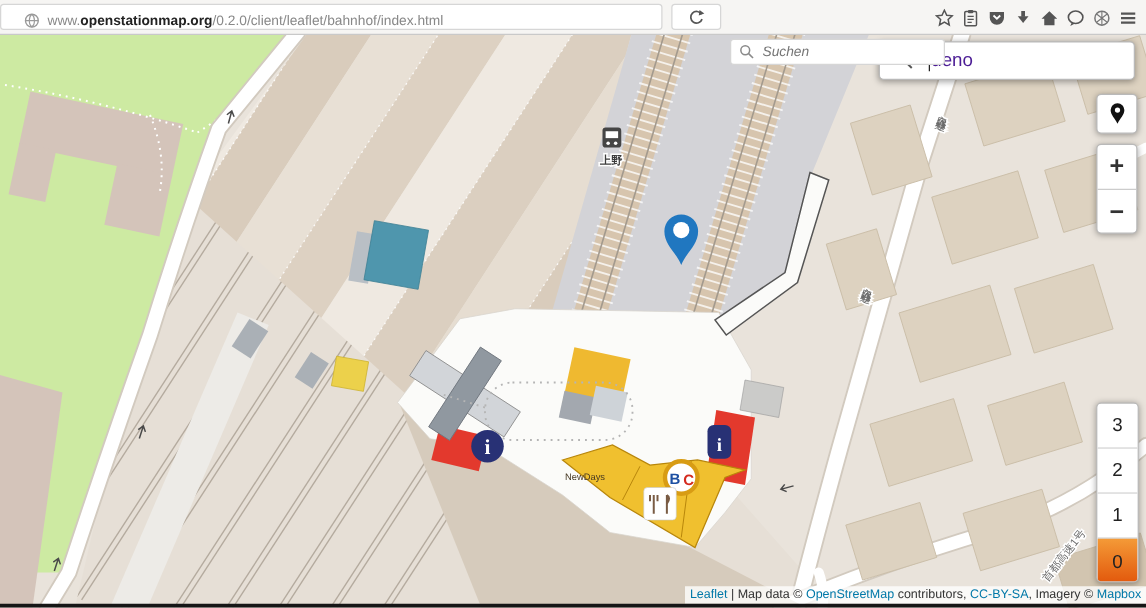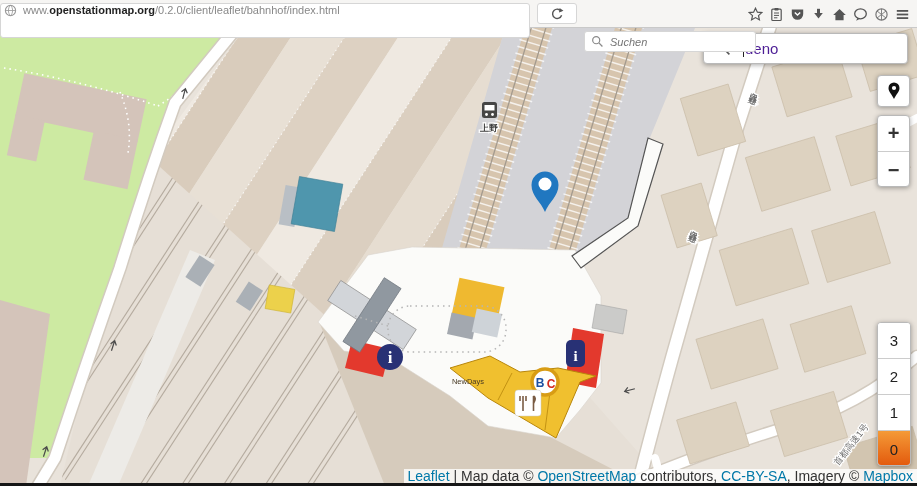--- a/index.html
+++ b/index.html
@@ -1,21 +1,21 @@
 <!DOCTYPE html>
 <html><head>
 <meta charset="utf-8">
 <style>
   html,body{margin:0;padding:0;width:917px;height:486px;overflow:hidden;
     font-family:"Liberation Sans",sans-serif;background:#e9e3db;}
   
   .browser-bar{position:absolute;left:0;top:0;width:917px;height:28px;background:#f6f5f3;
     border-bottom:1px solid #c9c9c9;box-sizing:border-box;z-index:50;}
-  .url-field{position:absolute;left:0;top:3px;width:530px;height:35px;background:#fff;
-    border:1px solid #d6d6d6;border-radius:3px;box-sizing:border-box;display:flex;align-items:flex-start;}
+  .url-field{position:absolute;left:0;top:3px;width:530px;height:21px;background:#fff;
+    border:1px solid #d6d6d6;border-radius:3px;box-sizing:border-box;display:flex;align-items:flex-end;padding-left:15px;}
   .page-icon{margin-left:3px;width:13px;height:13px;flex:0 0 auto;}
   .url-text{margin-left:6px;font-size:11px;color:#888;white-space:nowrap;}
   .url-text b{color:#222;font-weight:700;}
   .reload-btn{position:absolute;left:537px;top:3px;width:40px;height:21px;background:#fff;
     border:1px solid #d6d6d6;border-radius:3px;box-sizing:border-box;display:flex;align-items:center;justify-content:center;}
   .browser-search{position:absolute;left:584px;top:3px;width:172px;height:21px;background:#fff;
     border:1px solid #d6d6d6;border-radius:3px;box-sizing:border-box;display:flex;align-items:center;margin-top:28px;}
   .browser-search input{border:none;outline:none;font-style:italic;font-size:11px;color:#999;
     width:130px;margin-left:4px;font-family:"Liberation Sans",sans-serif;background:transparent;}
   .tb-icons{position:absolute;right:6px;top:0;height:28px;display:flex;align-items:center;gap:4px;}
@@ -38,21 +38,21 @@
   .zoom-ctl{left:877px;top:87px;width:33px;height:72px;}
   .zoom-cell{width:100%;height:36px;display:flex;align-items:center;justify-content:center;
     font-size:20px;font-weight:bold;color:#333;box-sizing:border-box;cursor:pointer;}
   .zoom-cell.first{border-bottom:1px solid #ccc;}
   .floors-ctl{left:877px;top:294px;width:34px;height:144px;overflow:hidden;}
   .floor-cell{width:100%;height:36px;display:flex;align-items:center;justify-content:center;
     font-size:15px;color:#222;border-bottom:1px solid #ccc;box-sizing:border-box;cursor:pointer;background:#fff;}
   .floor-cell:last-child{border-bottom:none;}
   .floor-cell.active{background:linear-gradient(#f49a37,#e2570b);}
   .attribution{position:absolute;right:0;bottom:3px;background:rgba(255,255,255,0.78);
-    font-size:14px;color:#333;padding:0 4px;line-height:14px;white-space:nowrap;}
+    font-size:10px;color:#333;padding:0 4px;line-height:14px;white-space:nowrap;}
   .attribution a{color:#0078a8;text-decoration:none;cursor:pointer;}
   .bottom-bar{position:absolute;left:0;bottom:0;width:917px;height:3px;background:#161616;z-index:60;}
 </style>
 </head>
 <body>
 
 <div class="browser-bar">
   <div class="url-field">
     <svg class="page-icon" viewBox="0 0 14 14">
       <circle cx="7" cy="7" r="5.5" fill="none" stroke="#9a9a9a" stroke-width="1.2"></circle>

